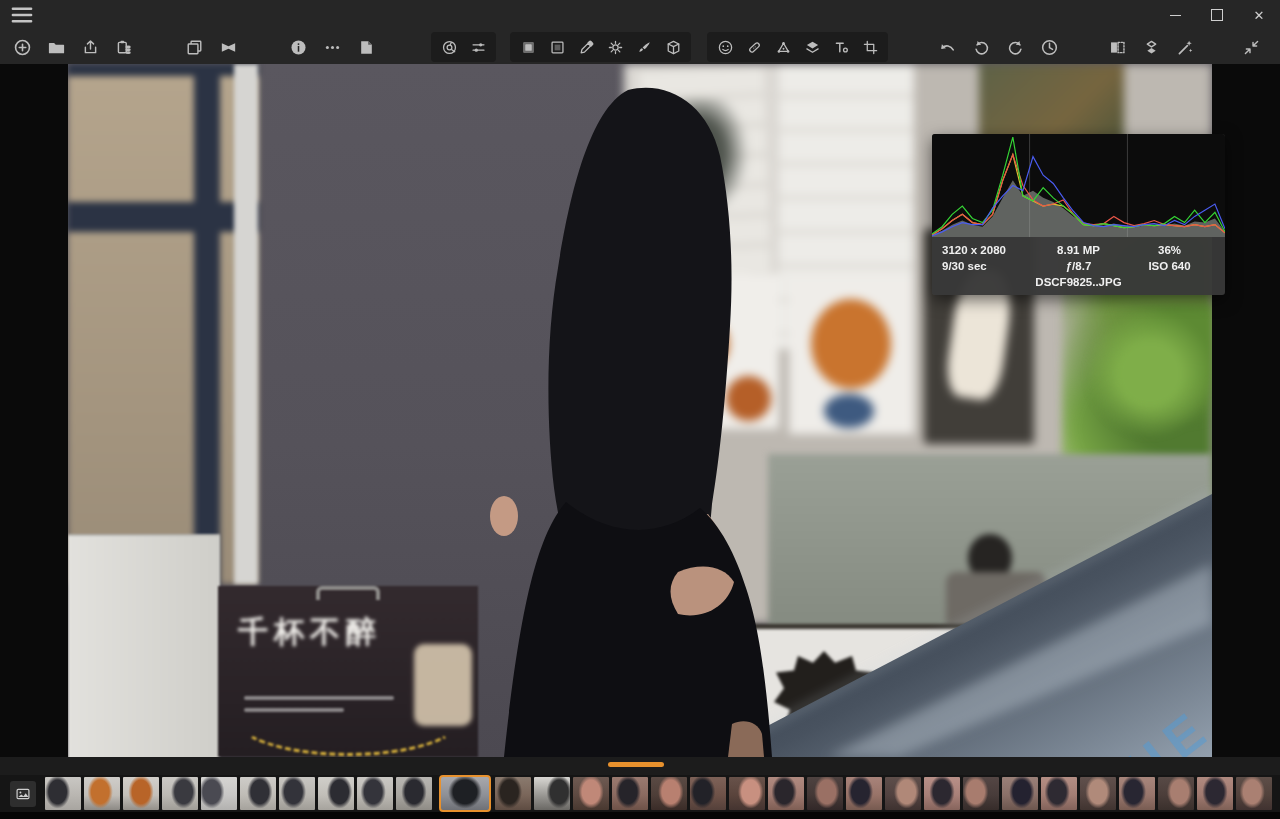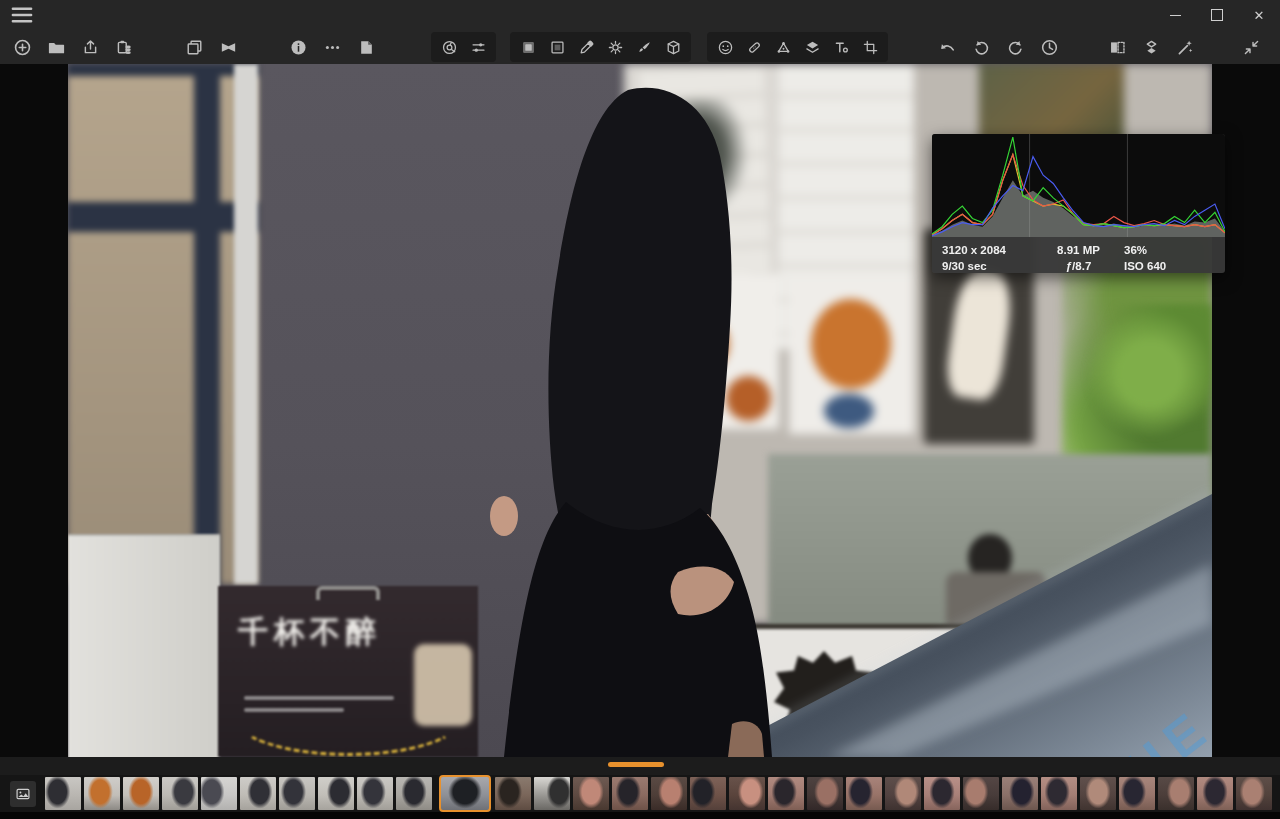--- a/index.html
+++ b/index.html
@@ -77,21 +77,21 @@
   .car-svg,.woman-svg{left:0;top:0;width:100%;height:100%}
   .woman-svg{filter:blur(.6px)}
   .watermark{position:absolute;right:-12px;bottom:14px;transform:rotate(-38deg);transform-origin:100% 100%;font-size:52px;font-weight:bold;letter-spacing:10px;color:rgba(80,155,215,.5);white-space:nowrap}
 
   
   .info-panel{position:absolute;left:932px;top:70px;width:293px;z-index:40;background:rgba(56,56,56,.97);border-radius:3px;box-shadow:0 5px 16px rgba(0,0,0,.55);overflow:hidden}
   .plot{position:relative;height:103px;background:#0c0c0c}
   .plot svg{position:absolute;inset:0;width:100%;height:100%}
   .stats{display:grid;grid-template-columns:1fr 1fr 1fr;padding:7px 10px 1px;row-gap:4px;font-size:11.5px;font-weight:bold;color:#f0f0f0}
   .stats .c{text-align:center}
-  .stats .r{text-align:left}
+  .stats .r{text-align:center}
   .fname{padding:3px 0 7px;text-align:center;font-size:11.5px;font-weight:bold;color:#f0f0f0}
 
   
   .strip{position:absolute;top:757px;left:0;right:0;height:18px;background:#1c1c1c;z-index:20}
   .indicator{position:absolute;left:608px;top:5px;width:56px;height:5px;border-radius:3px;background:#e8912d}
   .filmstrip{position:absolute;top:775px;left:0;right:0;height:37px;background:#151515;display:flex;align-items:center;padding-left:10px;overflow:hidden;z-index:20}
   .browse-btn{flex-shrink:0;width:26px;height:26px;margin-right:9px;background:#2e2e2e;border-radius:3px;display:flex;align-items:center;justify-content:center;color:#cfcfcf}
   .browse-btn svg{width:16px;height:16px}
   .thumb{flex-shrink:0;position:relative;width:36px;height:33px;margin-right:3px;border-radius:1px;overflow:hidden}
   .thumb .fig{position:absolute;inset:0}
@@ -419,27 +419,28 @@
           <line x1="93.9" y1="0" x2="93.9" y2="100" stroke="#3a3a3a" stroke-width="1"></line>
           <line x1="188.1" y1="0" x2="188.1" y2="100" stroke="#3a3a3a" stroke-width="1"></line>
           <polygon points="0,100 0.0,98.0 9.7,94.0 19.4,88.0 29.2,84.0 38.9,88.0 48.6,90.0 58.3,80.0 68.1,62.0 77.8,45.0 87.5,60.0 97.2,55.0 107.0,62.0 116.7,66.0 126.4,72.0 136.1,80.0 145.9,86.0 155.6,88.0 165.3,89.0 175.0,87.0 184.8,89.0 194.5,90.0 204.2,89.0 213.9,88.0 223.7,89.0 233.4,87.0 243.1,89.0 252.8,85.0 262.6,86.0 272.3,82.0 282.0,95.0 282,100" fill="rgba(165,172,165,0.55)"></polygon>
           <polyline points="0.0,98.0 9.7,92.0 19.4,84.0 29.2,78.0 38.9,86.0 48.6,88.0 58.3,78.0 68.1,45.0 77.8,20.0 87.5,60.0 97.2,65.0 107.0,70.0 116.7,68.0 126.4,70.0 136.1,78.0 145.9,88.0 155.6,89.0 165.3,87.0 175.0,89.0 184.8,91.0 194.5,90.0 204.2,88.0 213.9,89.0 223.7,88.0 233.4,89.0 243.1,90.0 252.8,88.0 262.6,90.0 272.3,88.0 282.0,96.0" fill="none" stroke="#d8c32e" stroke-width="1.2" vector-effect="non-scaling-stroke"></polyline>
           <polyline points="0.0,98.0 9.7,92.0 19.4,84.0 29.2,78.0 38.9,86.0 48.6,88.0 58.3,78.0 68.1,45.0 77.8,20.0 87.5,50.0 97.2,64.0 107.0,70.0 116.7,68.0 126.4,64.0 136.1,78.0 145.9,87.0 155.6,88.0 165.3,87.0 175.0,80.0 184.8,86.0 194.5,89.0 204.2,87.0 213.9,84.0 223.7,88.0 233.4,89.0 243.1,90.0 252.8,88.0 262.6,90.0 272.3,88.0 282.0,96.0" fill="none" stroke="#e85648" stroke-width="1.2" vector-effect="non-scaling-stroke"></polyline>
           <polyline points="0.0,97.0 9.7,90.0 19.4,78.0 29.2,70.0 38.9,82.0 48.6,86.0 58.3,74.0 68.1,40.0 77.8,3.0 87.5,60.0 97.2,65.0 107.0,52.0 116.7,62.0 126.4,70.0 136.1,78.0 145.9,88.0 155.6,89.0 165.3,87.0 175.0,89.0 184.8,91.0 194.5,90.0 204.2,88.0 213.9,89.0 223.7,87.0 233.4,80.0 243.1,86.0 252.8,74.0 262.6,86.0 272.3,76.0 282.0,95.0" fill="none" stroke="#35d435" stroke-width="1.2" vector-effect="non-scaling-stroke"></polyline>
           <polyline points="0.0,99.0 9.7,95.0 19.4,90.0 29.2,86.0 38.9,88.0 48.6,88.0 58.3,72.0 68.1,60.0 77.8,50.0 87.5,55.0 97.2,22.0 107.0,40.0 116.7,48.0 126.4,62.0 136.1,75.0 145.9,86.0 155.6,89.0 165.3,90.0 175.0,88.0 184.8,89.0 194.5,90.0 204.2,88.0 213.9,87.0 223.7,89.0 233.4,84.0 243.1,88.0 252.8,80.0 262.6,74.0 272.3,68.0 282.0,92.0" fill="none" stroke="#4a5cf0" stroke-width="1.2" vector-effect="non-scaling-stroke"></polyline>
         </svg>
     </div>
     <div class="stats">
-      <div>3120 x 2084</div>
+      <div>3120 x 2080</div>
       <div class="c">8.91 MP</div>
       <div class="r">36%</div>
       <div>9/30 sec</div>
       <div class="c">ƒ/8.7</div>
       <div class="r">ISO 640</div>
     </div>
+    <div class="fname">DSCF9825..JPG</div>
   </div>
 </div>
 
 <div class="strip">
   <div class="indicator"></div>
 </div>
 
 <div class="filmstrip" id="filmstrip">
   <div class="browse-btn" id="browse-btn">
       <svg viewBox="0 0 20 20" fill="none" stroke="currentColor" stroke-width="1.5" stroke-linecap="round" stroke-linejoin="round">

